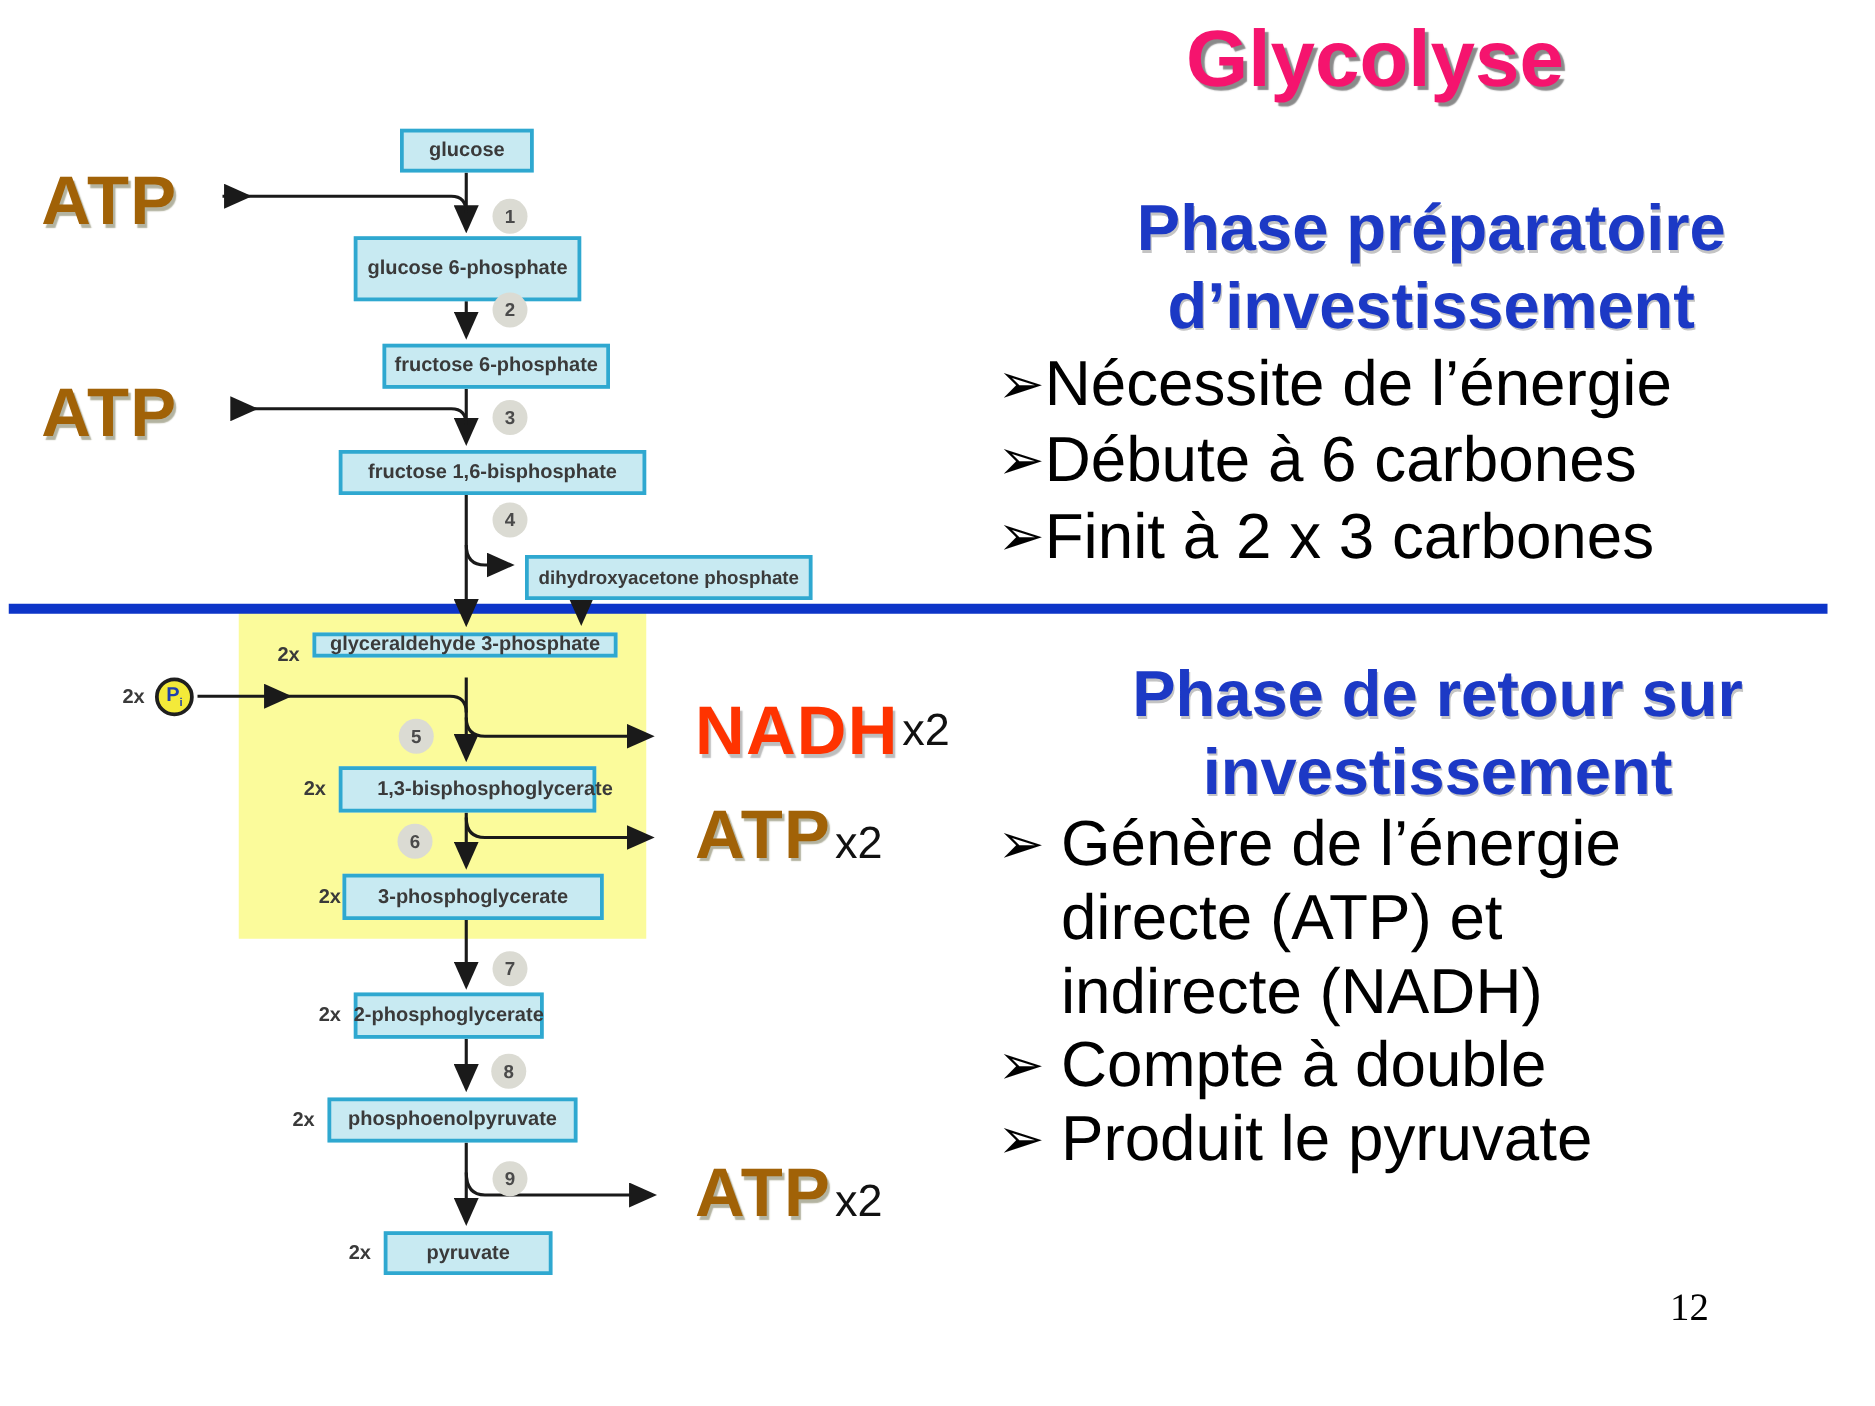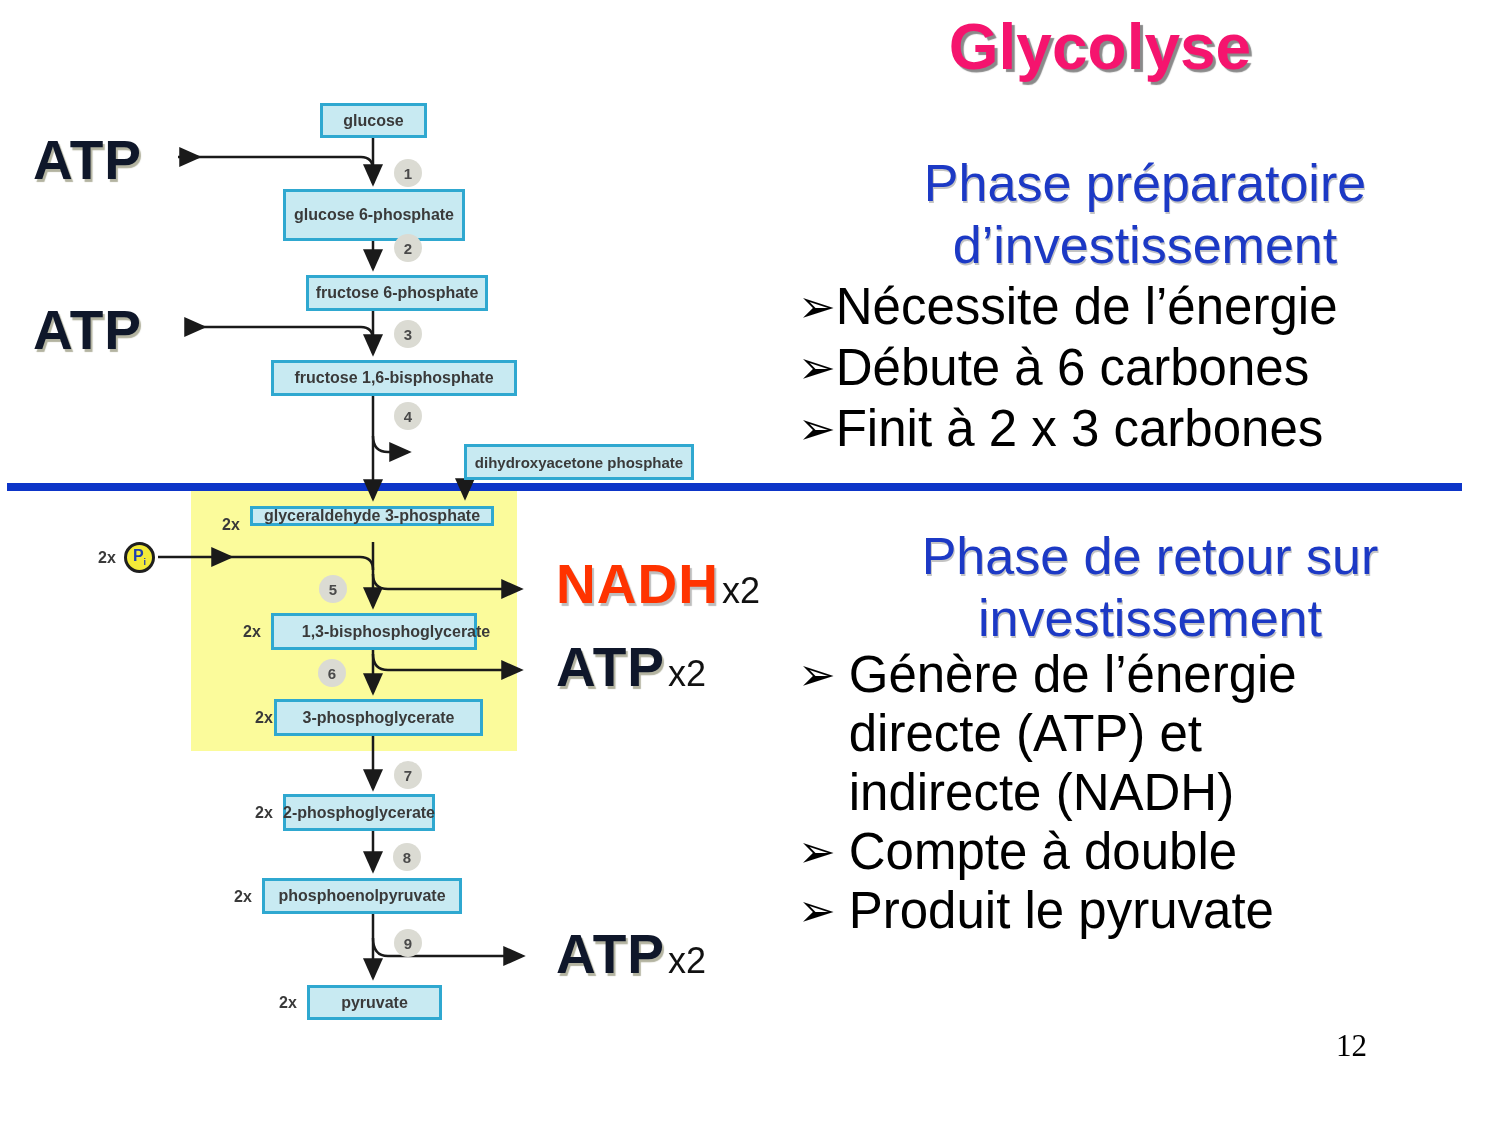--- a/index.html
+++ b/index.html
@@ -9,48 +9,48 @@
   }
   
   .highlight{position:absolute; left:191px; top:490px; width:326px; height:261px; background:#fbfb9b;}
   svg.wires{position:absolute; left:0; top:0;}
   .mbox{
     position:absolute; box-sizing:border-box;
     background:#c8eaf2; border:3px solid #2fa8d0;
     display:flex; align-items:center; justify-content:center;
     font-weight:bold; font-size:16px; color:#3a3a3a; white-space:nowrap;
   }
-  .mbox.small{font-size:15px;margin-left:44px;}
+  .mbox.small{font-size:15px;}
   .prefix{position:absolute; font-weight:bold; font-size:16px; color:#3a3a3a;}
   .step{
     position:absolute; width:28px; height:28px; border-radius:50%;
     background:#dbdbd3; color:#4a4a4a; font-weight:bold; font-size:15px;
     display:flex; align-items:center; justify-content:center;
   }
   .pi-circle{
     position:absolute; width:31px; height:31px; border-radius:50%; box-sizing:border-box;
     background:#f3ea39; border:3px solid #1f1f1f;
     display:flex; align-items:center; justify-content:center;
     font-weight:bold; font-size:16px; color:#1f3fae;
   }
   .pi-circle sub{font-size:9px;}
   
   .cof{position:absolute; display:flex; align-items:baseline; white-space:nowrap;}
   .cof .big{font-weight:bold; font-size:55px; letter-spacing:1px;}
-  .cof .yellow{color:#0f172a; text-shadow:2px 3px 1px #b3b3a0;}
+  .cof .yellow{color:#a16207; text-shadow:2px 3px 1px #b3b3a0;}
   .cof .red{color:#ff3300; text-shadow:2px 3px 1px #bdbdbd;}
   .cof .x2{font-size:36px; color:#111; margin-left:3px;}
   
   .title{
     position:absolute; left:850px; top:10px; width:500px; text-align:center;
     font-size:64px; font-weight:bold; color:#f5146e; text-shadow:3px 3px 1px #8a8a8a;
   }
   .phase-title{
     position:absolute; text-align:center; white-space:pre-line;
-    color:#1c39c5; font-weight:normal; font-size:52px; line-height:62px;
+    color:#1c39c5; font-weight:bold; font-size:52px; line-height:62px;
     text-shadow:1px 2px 0 #c4c4c4;
   }
   .bullets{position:absolute;}
   .bullet-row{display:flex; align-items:flex-start; color:#000;}
   .bullet-glyph{font-family:"DejaVu Sans", sans-serif; font-size:45px;}
   .bullet-text{white-space:pre-line;}
   .p1 .bullet-row{font-size:51px; line-height:61px;}
   .p1 .bullet-glyph{line-height:61px;}
   .p2 .bullet-row{font-size:51px; line-height:59px;}
   .p2 .bullet-glyph{line-height:59px; margin-right:13px;}
@@ -138,21 +138,21 @@
   <div class="step" style="left:394px;top:761px;">7</div>
   <div class="step" style="left:393px;top:843px;">8</div>
   <div class="step" style="left:394px;top:929px;">9</div>
 
   <div class="cof" style="left:33px;top:128px;">
     <span class="big yellow">ATP</span>
   </div>
   <div class="cof" style="left:33px;top:298px;">
     <span class="big yellow">ATP</span>
   </div>
-  <div class="cof" style="left:556px;top:552px;">
+  <div class="cof" style="left:556px;top:552px;align-items:center;">
     <span class="big red">NADH</span>
       <span class="x2">x2</span>
   </div>
   <div class="cof" style="left:556px;top:635px;">
     <span class="big yellow">ATP</span>
       <span class="x2">x2</span>
   </div>
   <div class="cof" style="left:556px;top:922px;">
     <span class="big yellow">ATP</span>
       <span class="x2">x2</span>

